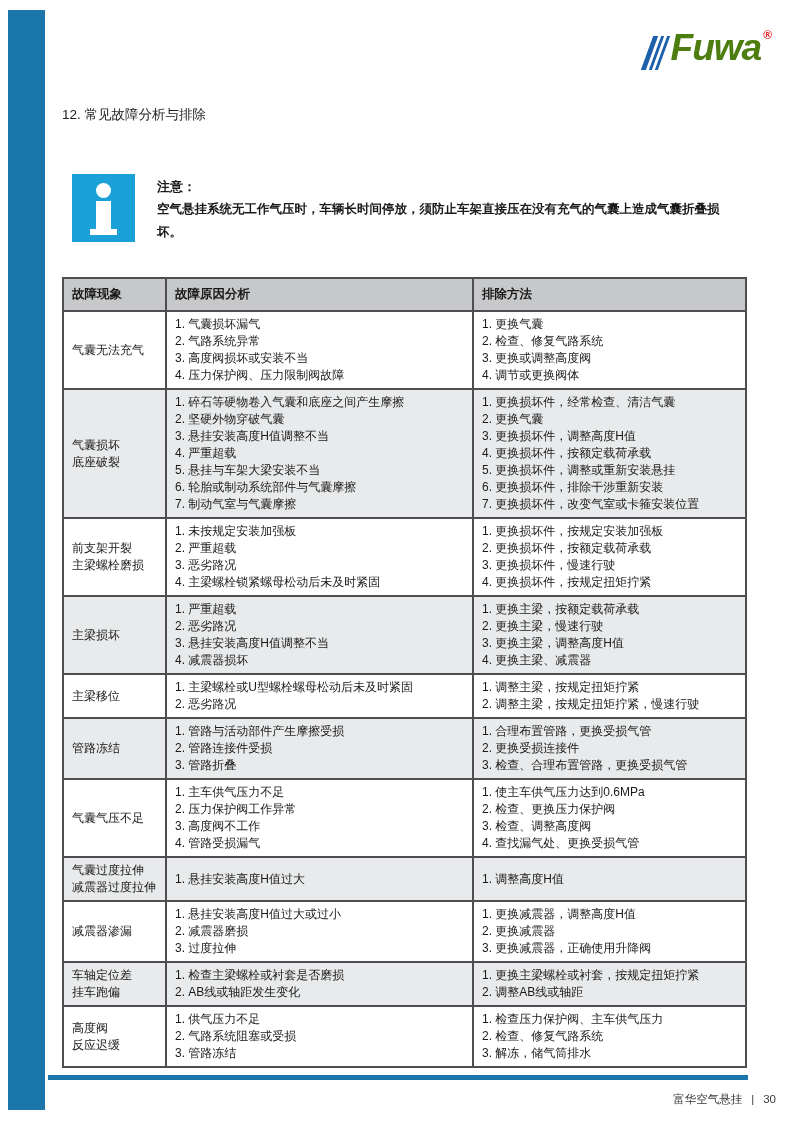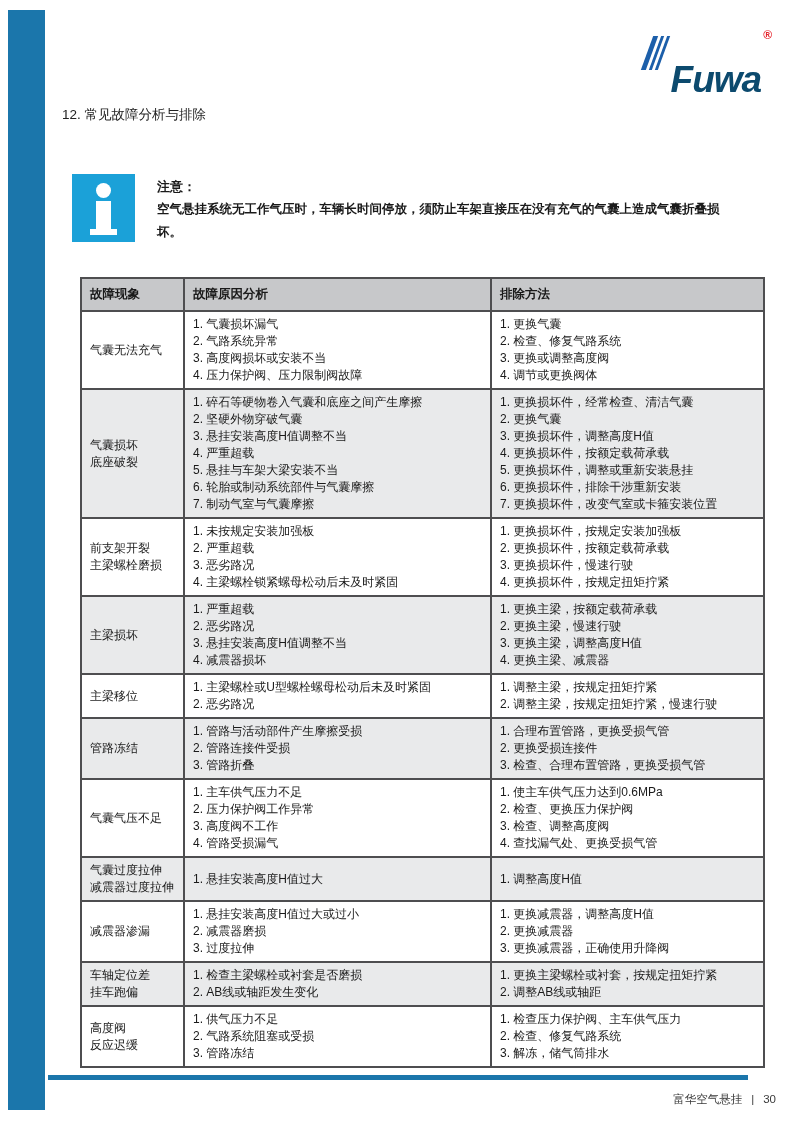--- a/index.html
+++ b/index.html
@@ -7,37 +7,37 @@
   body { font-family:"Liberation Sans","DejaVu Sans",sans-serif; color:#1a1a1a; }
   .page { position:relative; width:794px; height:1123px; background:#fff; overflow:hidden; }
 
   .side-bar { position:absolute; left:8px; top:10px; width:37px; height:1100px; background:#1b76ab; }
 
   
   .logo { position:absolute; top:26px; right:22px; display:flex; align-items:flex-start; }
   .logo-slashes { display:flex; align-items:center; margin-top:10px; margin-right:4px; }
   .logo-slash { display:inline-block; background:#1c5faa; height:34px; transform:skewX(-20deg); margin-right:3px; }
   .logo-slash.s1 { width:5px; } .logo-slash.s2 { width:3px; } .logo-slash.s3 { width:3px; }
-  .logo-text { font-size:37px; font-weight:bold; font-style:italic; color:#0c4a6e; letter-spacing:-1px; line-height:44px;margin-top:32px; }
+  .logo-text { font-size:37px; font-weight:bold; font-style:italic; color:#4d7c0f; letter-spacing:-1px; line-height:44px; }
   .logo-reg { font-size:12px; color:#e5232b; font-weight:bold; margin-left:2px; margin-top:2px; }
 
   .page-title { position:absolute; left:62px; top:106px; font-size:13.5px; font-weight:normal; color:#222; }
 
   
   .note { position:absolute; left:72px; top:172px; width:640px; }
   .note-icon { position:absolute; left:0; top:2px; width:63px; height:68px; background:#1ba1d8; }
   .note-icon .dot  { width:15px; height:15px; border-radius:50%; background:#fff; margin:9px auto 3px auto; }
   .note-icon .stem { width:15px; height:28px; background:#fff; margin:0 auto; }
   .note-icon .base { width:27px; height:6px;  background:#fff; margin:0 auto; }
   .note-body { margin-left:85px; padding-top:4px; }
   .note-label { font-size:13px; font-weight:bold; line-height:22px; }
   .note-text { font-size:12.5px; font-weight:bold; line-height:23px; width:565px; }
 
   
-  .fault-table-wrap { position:absolute; left:80px; top:277px; }
+  .fault-table-wrap { position:absolute; left:62px; top:277px; }
   table.fault-table { border-collapse:collapse; width:683px; table-layout:fixed; }
   .fault-table th, .fault-table td { border:2px solid #4e4e50; font-size:12px; vertical-align:middle; }
   .fault-table th { background:#c7c8ca; text-align:left; font-weight:bold; padding:7px 8px; font-size:12.5px; }
   .fault-table td { padding:4px 8px; line-height:17px; background:#fff; }
   .fault-table tr.alt td { background:#e9eaeb; }
   .col-symptom  { width:103px; }
   .col-causes   { width:307px;margin-left:16px; }
   .col-remedies { width:273px; }
 
   

